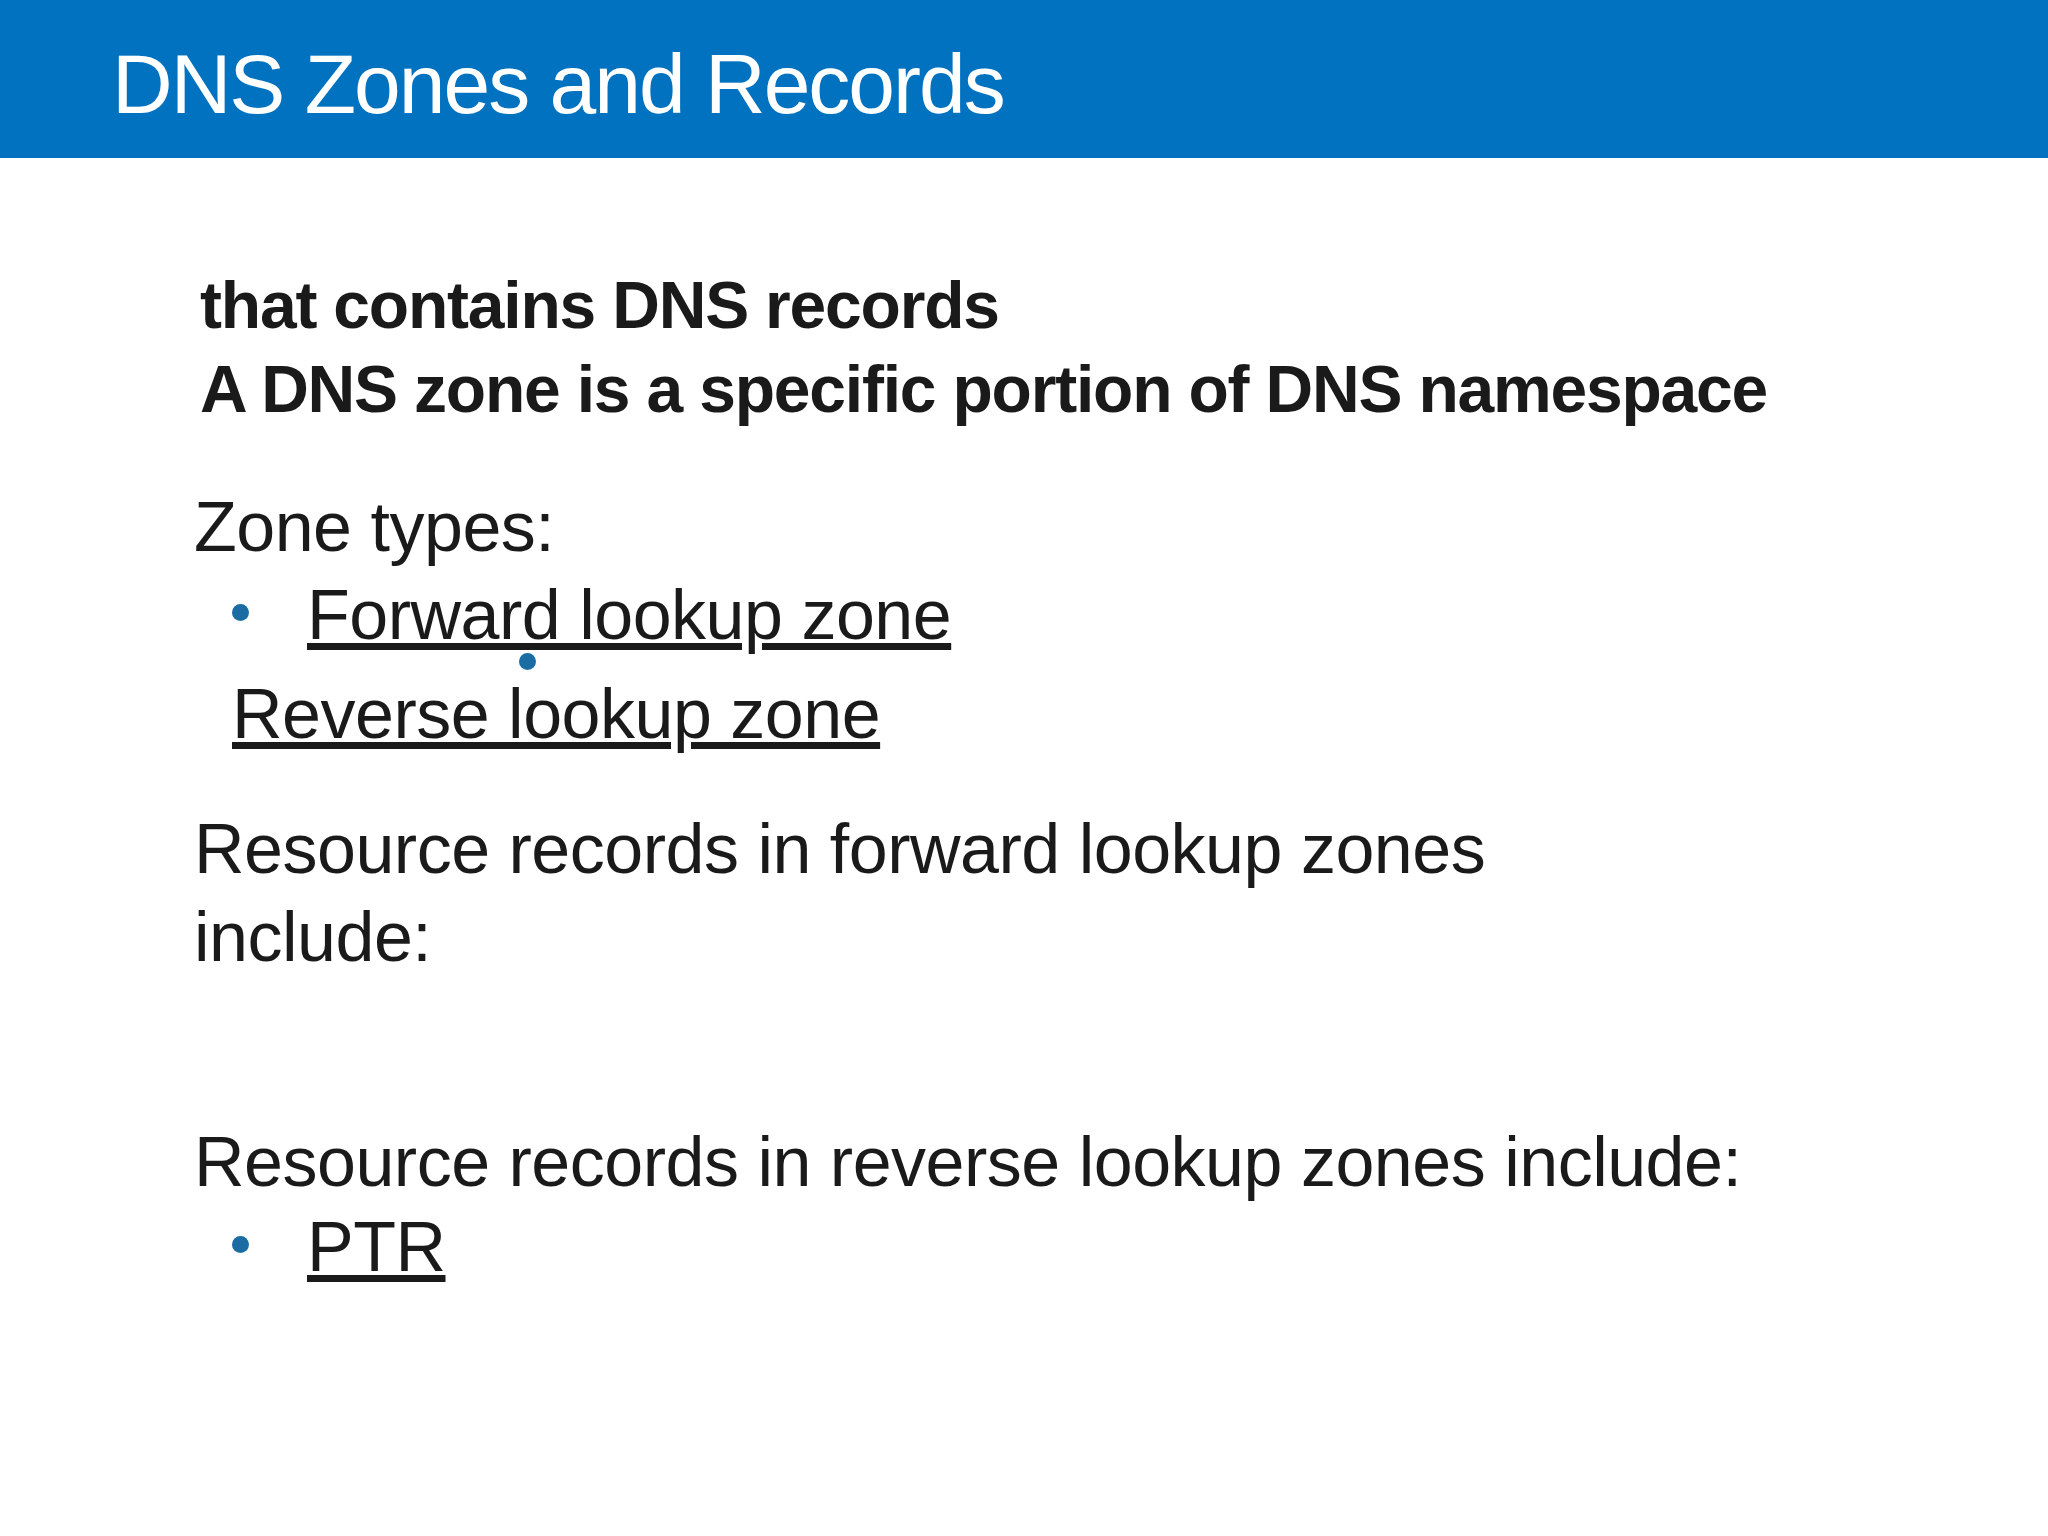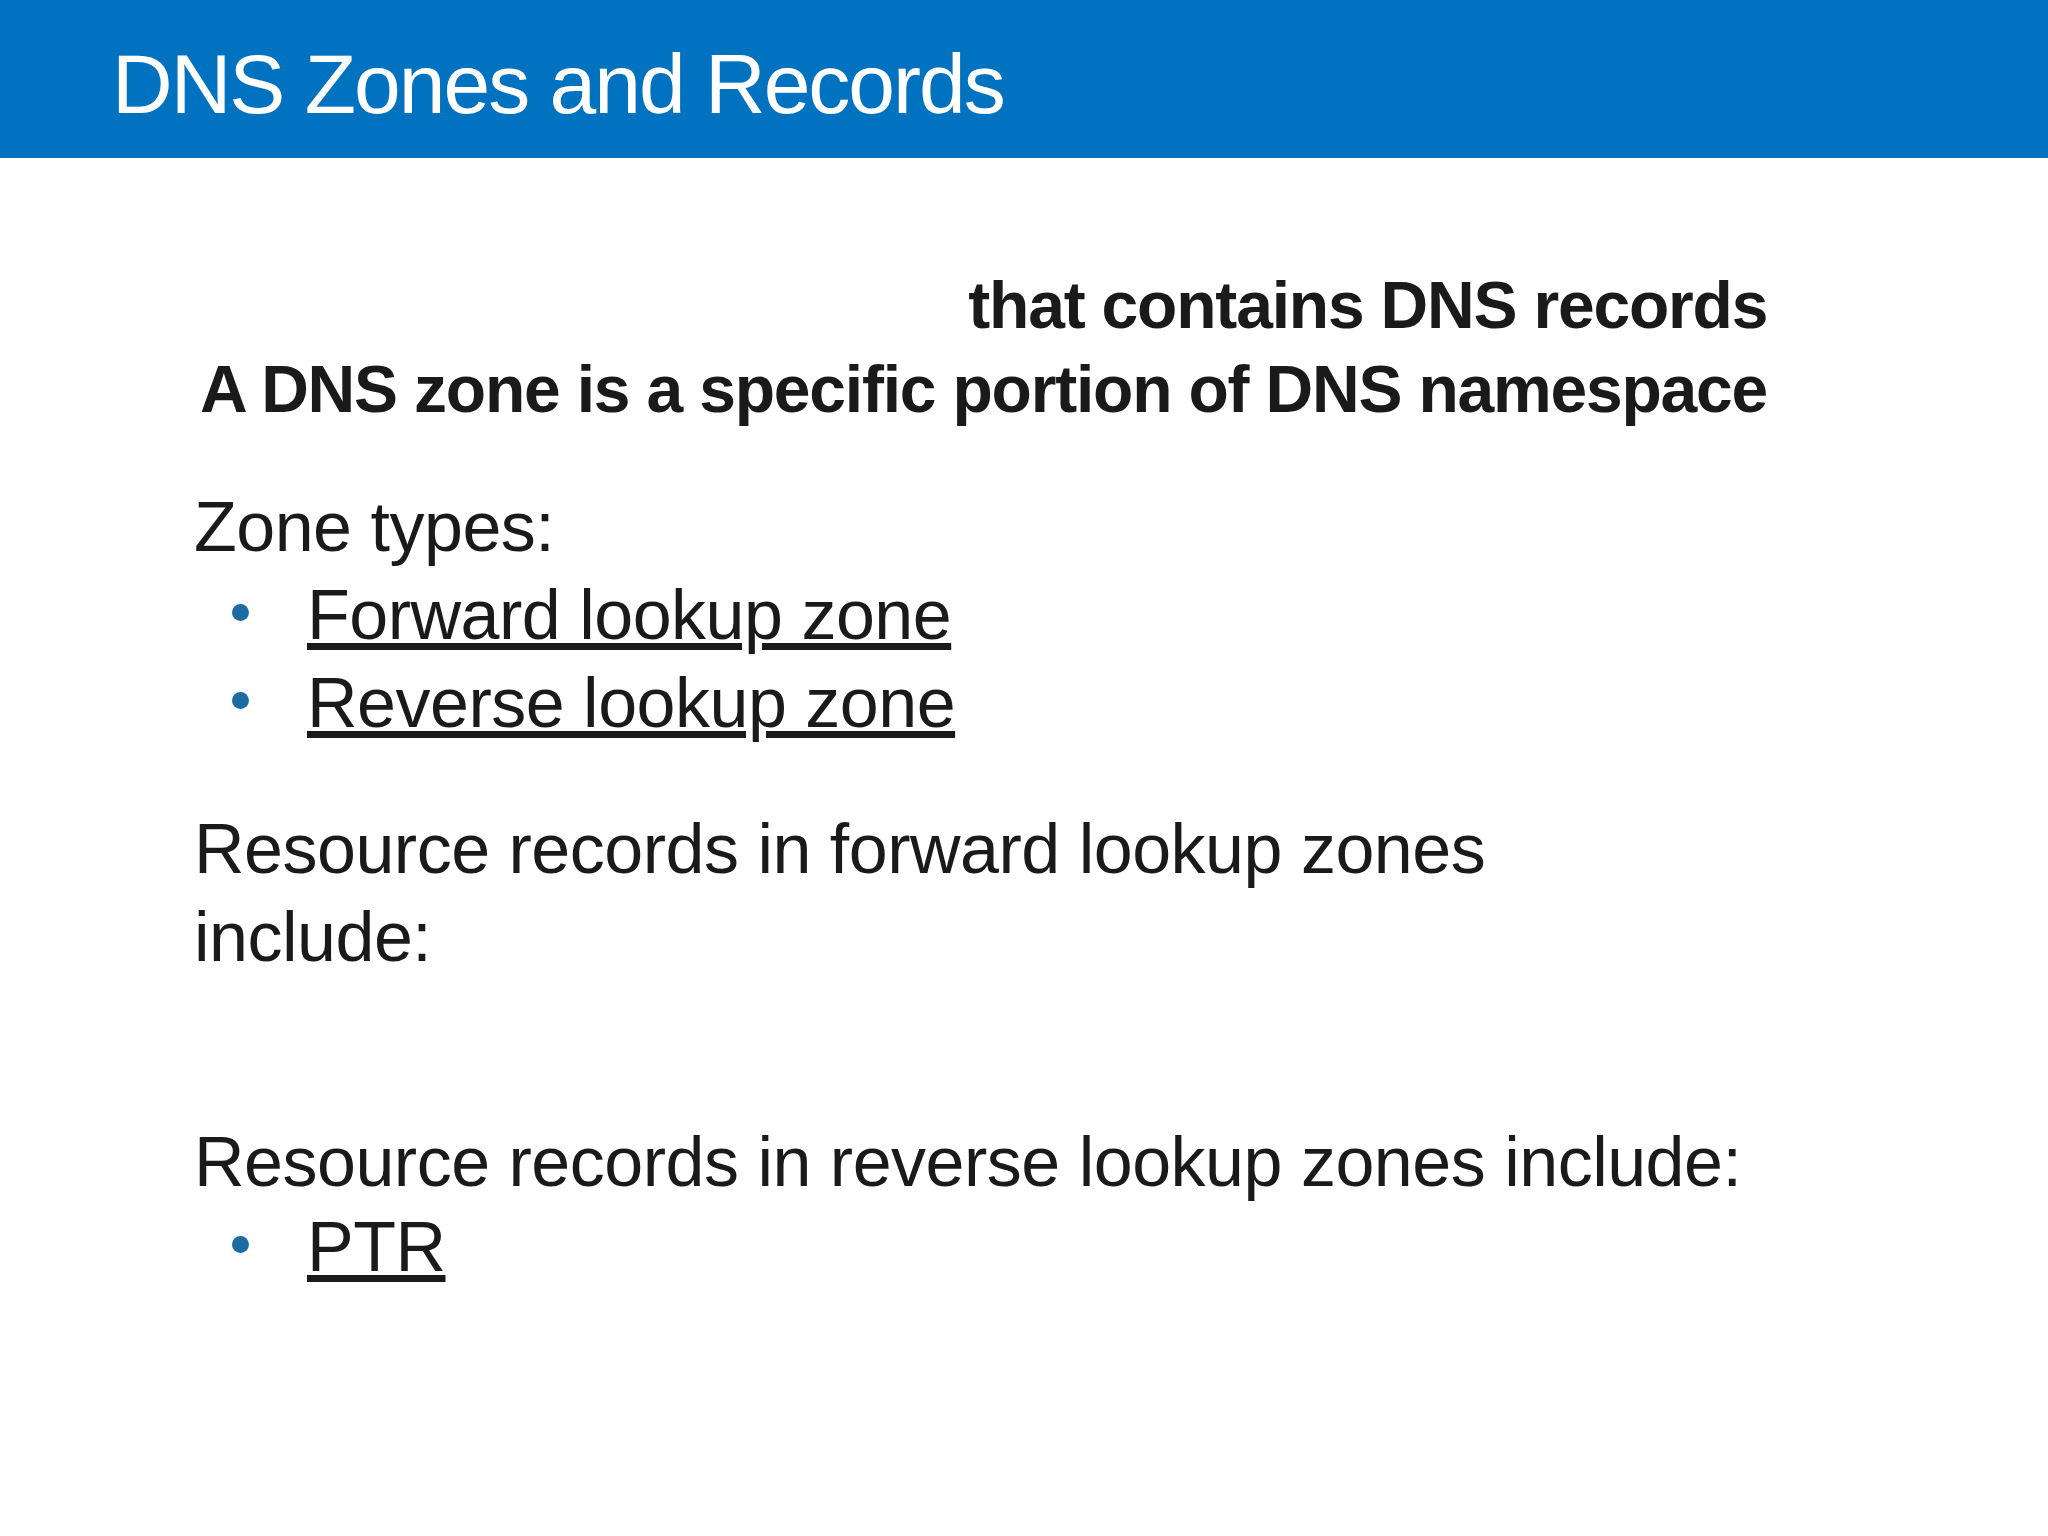--- a/index.html
+++ b/index.html
@@ -8,21 +8,20 @@
     background: #ffffff;
   }
   .slide {
     position: relative;
     width: 2048px;
     height: 1536px;
     background: #ffffff;
     overflow: hidden;
     font-family: "Liberation Sans", "DejaVu Sans", sans-serif;
     color: #1a1a1a;
-    text-align: right;
   }
   
   .title-bar {
     position: absolute;
     top: 0;
     left: 0;
     width: 2048px;
     height: 158px;
     background: #0072C0;
     display: flex;
@@ -100,21 +99,21 @@
     <span class="line">A DNS zone is a specific portion of DNS namespace</span>
   </div>
 
   <div class="body-line" style="top: 483px;">Zone types:</div>
 
   <div class="bullet-row" style="top: 571px;">
     <span class="bullet-dot"></span>
     <span>Forward lookup zone</span>
   </div>
 
-  <div class="bullet-row" style="top: 659px;">
+  <div class="bullet-row" style="top: 659px; flex-direction: column;">
     <span class="bullet-dot"></span>
     <span>Reverse lookup zone</span>
   </div>
 
   <div class="body-line" style="top: 805px;">Resource records in forward lookup zones</div>
 
   <div class="body-line" style="top: 893px;">include:</div>
 
 
   <div class="body-line" style="top: 1118px;">Resource records in reverse lookup zones include:</div>

